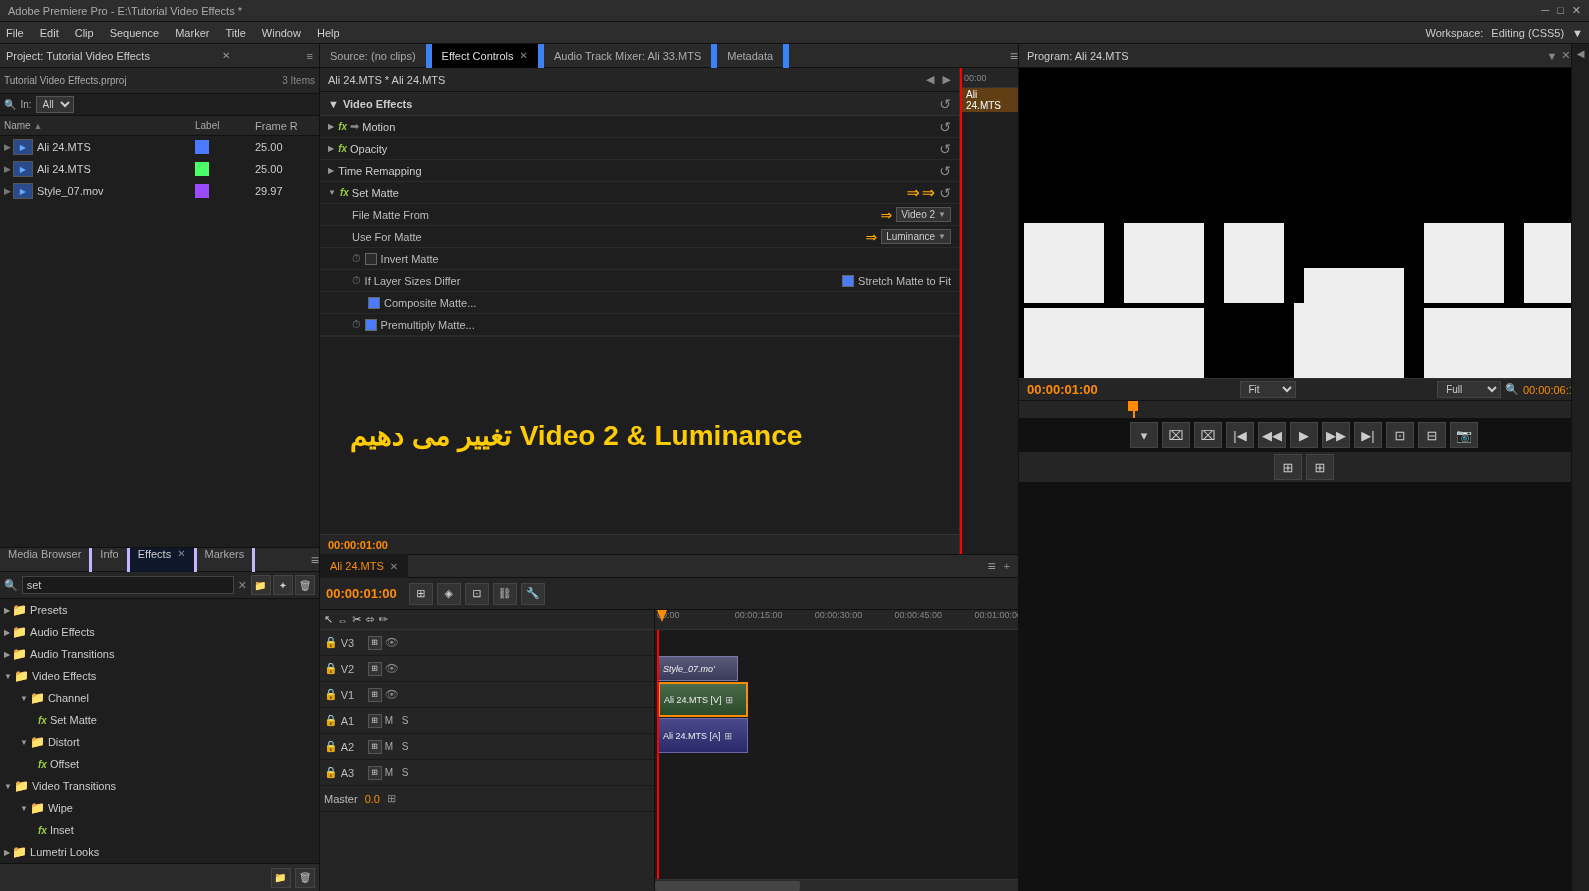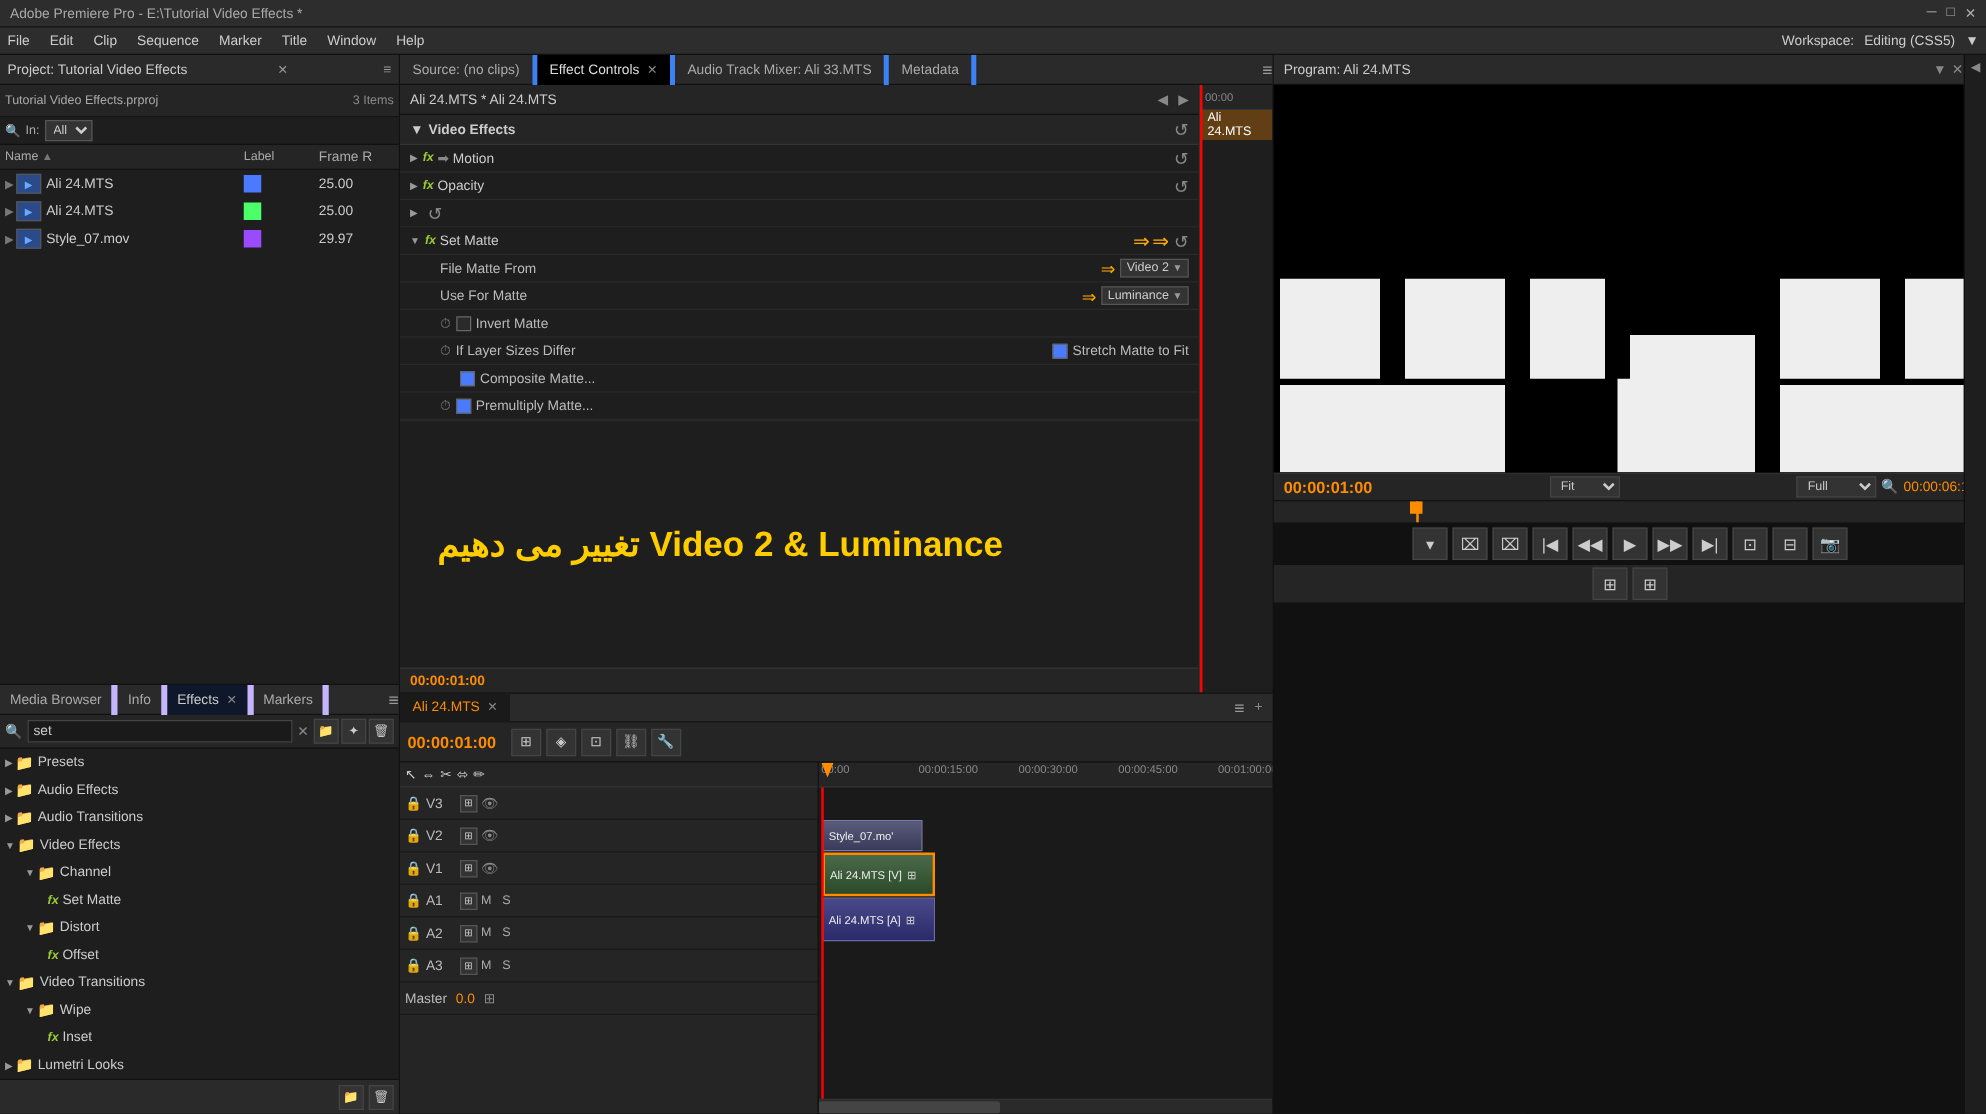--- a/index.html
+++ b/index.html
@@ -38,21 +38,21 @@
     .project-item .item-name { flex: 1; font-size: 11px; color: #ccc; }
     .project-item .item-label { width: 60px; }
     .label-blue { width: 14px; height: 14px; background: #4a7aff; }
     .label-green { width: 14px; height: 14px; background: #4aff6a; }
     .label-purple { width: 14px; height: 14px; background: #9a4aff; }
     .project-item .item-frame { width: 60px; font-size: 11px; color: #ccc; }
 
     
     .effects-panel { flex: 1; background: #1e1e1e; display: flex; flex-direction: column; }
     .effects-tabs { display: flex; background: #2a2a2a; height: 24px; align-items: center; border-bottom: 1px solid #111; }
-    .effects-tab { padding: 0 8px; height: 24px; display: flex; align-items: center; font-size: 11px; color: #aaa; cursor: pointer; border-right: 5px solid #c4b5fd; }
+    .effects-tab { padding: 0 8px; height: 24px; display: flex; font-size: 11px; color: #aaa; cursor: pointer; border-right: 3px solid #c4b5fd; }
     .effects-tab.active { background: #0f172a; color: #ccc; }
     .effects-search { display: flex; align-items: center; padding: 3px 4px; background: #252525; border-bottom: 1px solid #111; gap: 4px; }
     .effects-search input { flex: 1; background: #1a1a1a; border: 1px solid #444; color: #ccc; padding: 2px 4px; font-size: 11px; outline: none; }
     .effects-toolbar { display: flex; gap: 2px; }
     .icon-btn { width: 20px; height: 20px; background: #333; border: 1px solid #444; color: #ccc; display: flex; align-items: center; justify-content: center; cursor: pointer; font-size: 10px; }
 
     .effects-tree { flex: 1; overflow-y: auto; }
     .tree-item { display: flex; align-items: center; height: 22px; padding: 0 4px; cursor: pointer; }
     .tree-item .tri { font-size: 8px; margin-right: 2px; color: #999; }
     .tree-item .folder-icon { color: #d4a017; font-size: 12px; margin-right: 3px; }
@@ -63,21 +63,21 @@
 
     
     .bottom-toolbar { background: #2a2a2a; height: 28px; display: flex; align-items: center; padding: 0 4px; border-top: 1px solid #111; gap: 4px; justify-content: flex-end; }
 
     
     .center-panel { flex: 1; display: flex; flex-direction: column; border-right: 1px solid #111; }
 
     
     .effect-controls { height: 510px; background: #1e1e1e; display: flex; flex-direction: column; }
     .ec-tabs { display: flex; background: #2a2a2a; height: 24px; align-items: center; border-bottom: 1px solid #111; }
-    .ec-tab { padding: 0 10px; height: 24px; display: flex; align-items: center; font-size: 11px; color: #aaa; cursor: pointer; border-right: 4px solid #3b82f6; justify-content: flex-end; }
+    .ec-tab { padding: 0 10px; height: 24px; display: flex; align-items: center; font-size: 11px; color: #aaa; cursor: pointer; border-right: 6px solid #3b82f6; justify-content: flex-end; }
     .ec-tab.active { background: #000000; color: #ddd; }
     .ec-tab .close-x { margin-left: 6px; color: #888; font-size: 10px; }
 
     .ec-clip-header { background: #252525; height: 24px; display: flex; align-items: center; padding: 0 8px; border-bottom: 1px solid #111; gap: 8px; }
 
     
     .ve-header { background: #252525; height: 24px; display: flex; align-items: center; padding: 0 8px; border-bottom: 1px solid #333; gap: 4px; }
     .ve-title { color: #ccc; font-size: 11px; font-weight: bold; flex: 1; }
 
     .effect-row { display: flex; align-items: center; height: 22px; padding: 0 8px; border-bottom: 1px solid #2a2a2a; }
@@ -404,20 +404,21 @@
 
           <div class="effect-row">
             <span class="effect-tri">▶</span>
             <span class="effect-fx">fx</span>
             <span class="effect-name">Opacity</span>
             <span class="effect-reset">↺</span>
           </div>
 
           <div class="effect-row">
             <span class="effect-tri">▶</span>
+            <span class="effect-name">Time Remapping</span>
             <span class="effect-reset">↺</span>
           </div>
 
           <div class="set-matte-section">
             <div class="set-matte-header effect-row">
               <span class="effect-tri">▼</span>
               <span class="effect-fx">fx</span>
               <span class="effect-name">Set Matte</span>
               <span style="color:#ffaa00;font-size:16px;margin-right:2px;">⇒</span>
               <span style="color:#ffaa00;font-size:16px;">⇒</span>
@@ -606,21 +607,21 @@
             </div>
           </div>
 
           <div style="position:relative;flex:1;">
 
             <div class="playhead" style="left:2px;"></div>
 
             <div class="tl-clip-row"></div>
 
             <div class="tl-clip-row" style="position:relative;">
-              <div class="tl-clip clip-style07" style="left:3px;width:80px;">
+              <div class="tl-clip clip-style07" style="left:3px;width:80px;font-style:italic;">
                 <span style="font-size:9px;">Style_07.mo'</span>
               </div>
             </div>
 
             <div class="tl-clip-row" style="position:relative;height:36px;">
               <div class="tl-clip clip-ali-v1 clip-selected" style="left:3px;width:90px;height:100%;top:0;">
                 <span style="font-size:9px;">Ali 24.MTS [V]</span>
                 <span style="margin-left:4px;color:#ccc;font-size:9px;">⊞</span>
               </div>
             </div>

